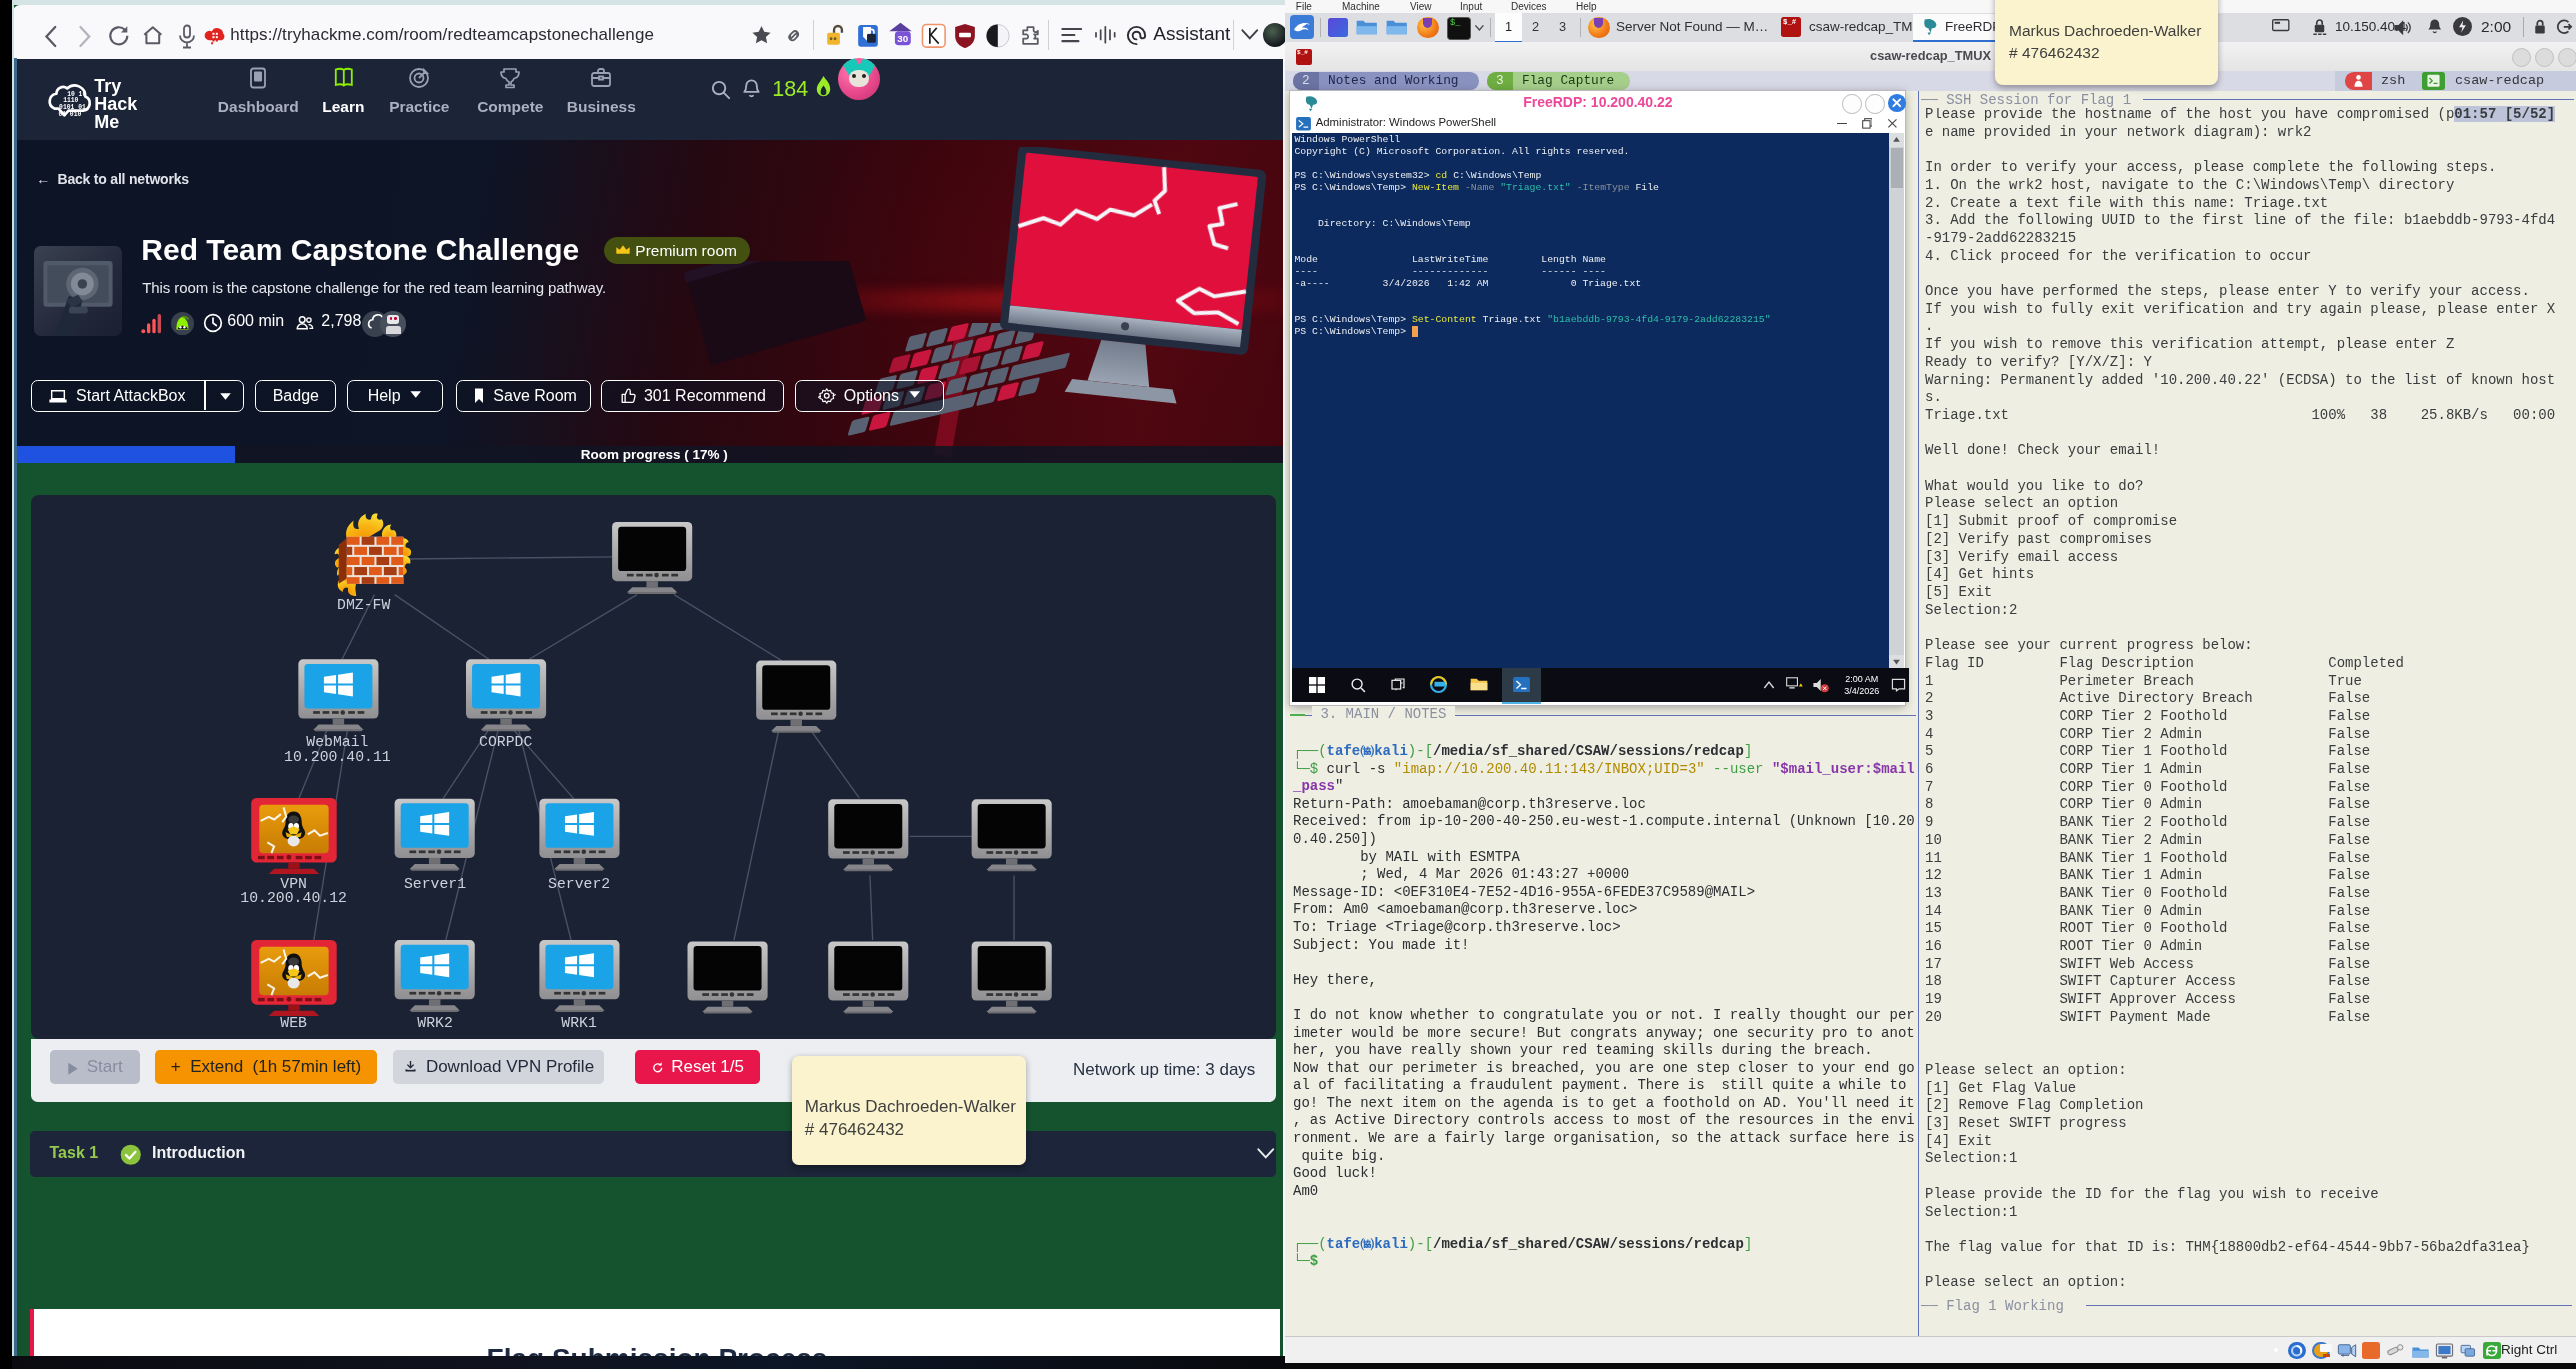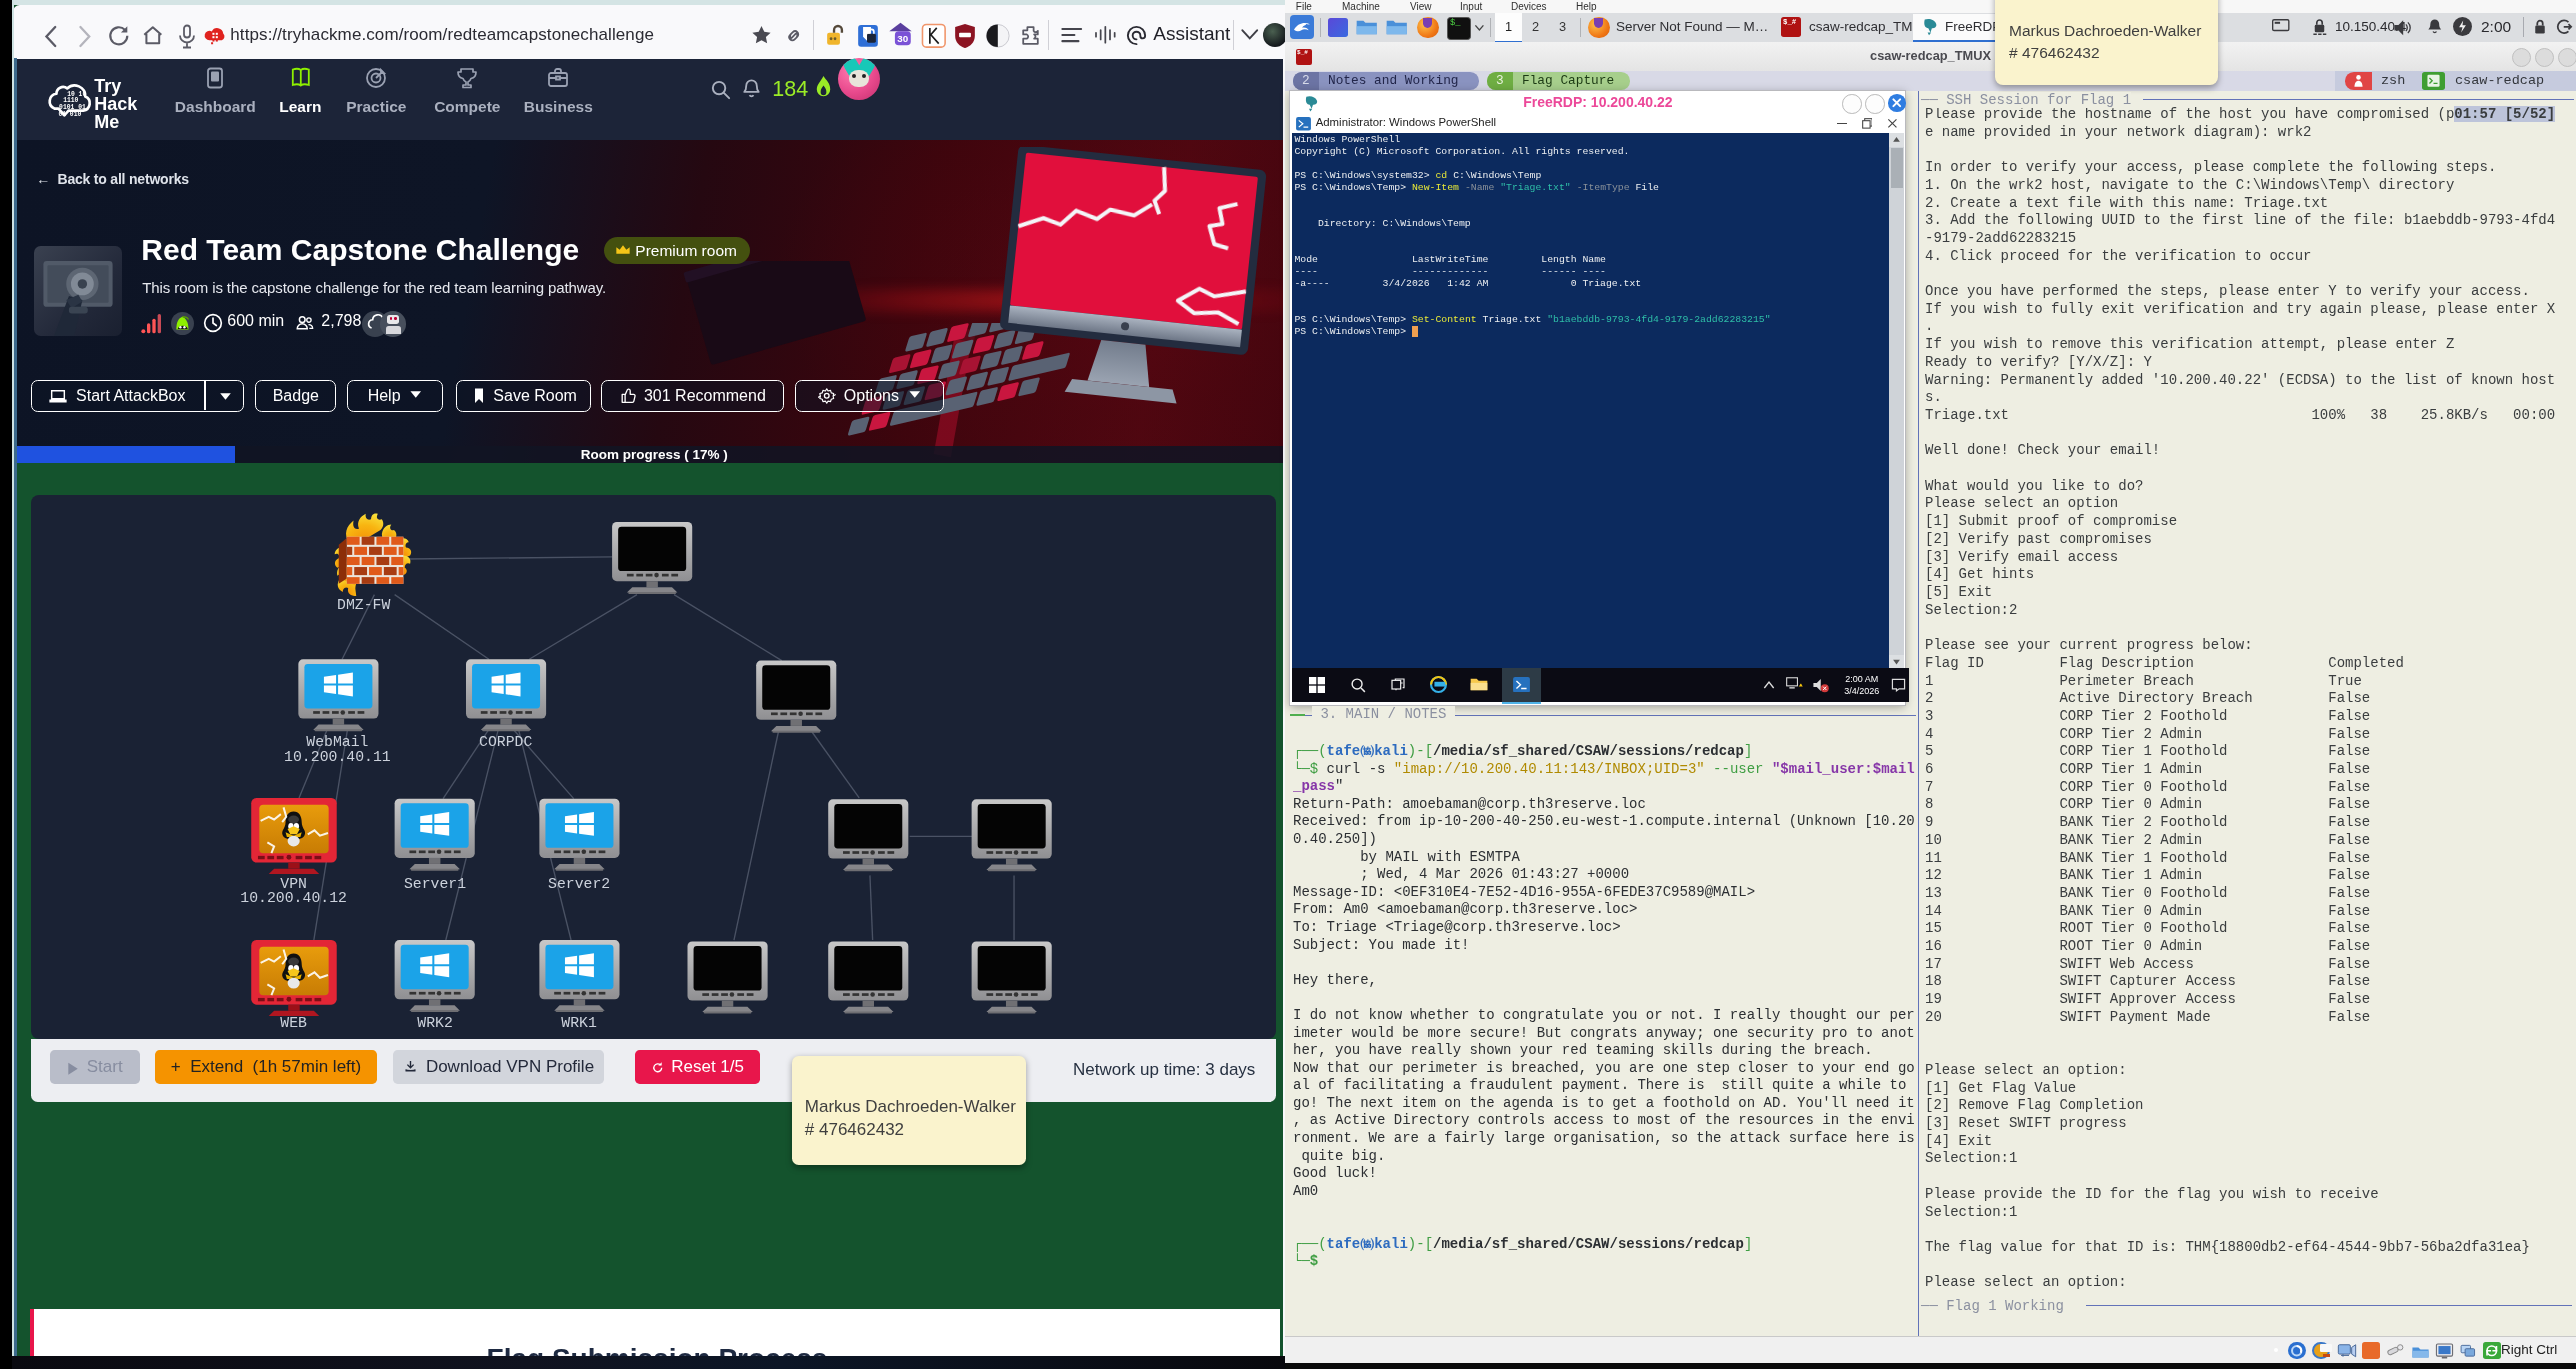--- a/index.html
+++ b/index.html
@@ -5,21 +5,21 @@
   body{width:2576px;height:1369px;position:relative;overflow:hidden;font-family:"Liberation Sans",sans-serif;}
   .abs{position:absolute;}
   .mono{font-family:"Liberation Mono",monospace;}
   pre{margin:0;font-family:"Liberation Mono",monospace;}
   
   #left{position:absolute;left:12px;top:0;width:1536px;height:1369px;background:#14532d;}
   #ltop{position:absolute;left:0;top:0;width:1285px;height:5.4px;background:#d4e4e4;}
   #toolbar{position:absolute;left:1.3px;top:5.4px;width:1283px;height:54px;background:#f9f9fb;border-bottom:0.7px solid #e0e0e6;border-radius:6.7px 6.7px 0 0;}
   #urltxt{position:absolute;left:217px;top:20px;font-size:17px;letter-spacing:-0.4px;color:#2b2b33;letter-spacing:0.1px;}
   #navbar{position:absolute;left:1.3px;top:59px;width:1283px;height:81px;background:#1c2438;}
-  .navitem{position:absolute;top:6.7px;text-align:center;color:#aab0bf;}
+  .navitem{position:absolute;top:6.7px;text-align:center;color:#aab0bf;margin-left:43px;}
   .navitem .lbl{font-size:15.5px;font-weight:bold;margin-top:6.7px;}
   
   #hero{position:absolute;left:1.3px;top:140px;width:1282px;height:323px;overflow:hidden;
      background:linear-gradient(100deg,#0d1425 0%,#0e1526 36%,#250811 52%,#3c050d 70%,#500711 88%,#42050e 100%);}
   #backlink{position:absolute;left:23px;top:31px;color:#dfe3ea;font-size:14px;font-weight:bold;letter-spacing:-0.2px;}
   #thumb{position:absolute;left:21px;top:106px;width:88px;height:90px;border-radius:6.7px;background:linear-gradient(135deg,#3a4150,#23293a 60%,#1a2030);overflow:hidden;}
   #title{position:absolute;left:128px;top:93px;font-size:30px;font-weight:bold;color:#fff;}
   #pill{position:absolute;left:591px;top:97px;height:27px;border-radius:15px;background:#44500f;color:#fff;font-size:15.5px;line-height:27px;padding:0 13.5px 0 31px;}
   #desc{position:absolute;left:129px;top:139px;font-size:15px;letter-spacing:-0.1px;color:#e6e8ee;}
   #stats{position:absolute;left:128px;top:171px;width:606px;height:27px;color:#fff;font-size:16px;}
@@ -565,20 +565,31 @@
     <div class="cbtn" style="left:124px;width:222px;background:#f59300;color:#222;line-height:34px;">+&nbsp; Extend&nbsp; (1h 57min left)</div>
     <div class="cbtn" style="left:362px;width:211px;background:#d2d5dc;color:#23293a;line-height:34px;"><svg width="15" height="15" viewBox="0 0 24 24" style="vertical-align:-2px;margin-right:8px">
           <path d="M12 3v10 M7 9l5 5 5-5 M4 17c2 2 14 2 16 0 M4 19h16" stroke="#23293a" stroke-width="2.2" fill="none"></path>
         </svg>Download VPN Profile</div>
     <div class="cbtn" style="left:604px;width:125px;background:#e8164b;color:#fff;line-height:34px;"><svg width="13.5" height="13.5" viewBox="0 0 24 24" style="vertical-align:-2px;margin-right:6.7px">
           <path d="M19 12a7 7 0 1 1-2-4.9" stroke="#fff" stroke-width="2.4" fill="none"></path>
           <path d="M19 2v6h-6z" fill="#fff"></path>
         </svg>Reset 1/5</div>
     <div id="netup">Network up time: 3 days</div>
   </div>
+  <div class="taskbar" style="top:1131px;height:46px;">
+      <span class="tnum" style="color:#96ca4f;top:12.8px;">Task 1</span>
+    <svg class="abs" style="left:90px;top:12.8px" width="21.5" height="21.5" viewBox="0 0 32 32">
+        <circle cx="16" cy="16" r="15" fill="#8bc43c"></circle>
+        <path d="M9 16.5 l5 5 9-10" stroke="#fff" stroke-width="3.4" fill="none" stroke-linecap="round" stroke-linejoin="round"></path>
+      </svg>
+    <span class="tname" style="left:122px;top:12.8px;">Introduction</span>
+    <svg class="abs" style="left:1227px;top:17px" width="17.5" height="11.4" viewBox="0 0 26 17">
+        <path d="M2 2 L13 14 L24 2" stroke="#e8eaee" stroke-width="3" fill="none" stroke-linecap="round"></path>
+      </svg>
+  </div>
   <div id="flagpanel">
       <div id="flagheading">Flag Submission Process</div>
     </div>
   <div class="abs" style="left:1271px;top:59px;width:12px;height:1297px;background:#f9f9fb;"></div>
   <div class="abs" style="left:1283px;top:0px;width:1.3px;height:1369px;background:#cfe0e0;"></div>
   <div class="abs" style="left:2px;top:58px;width:3.4px;height:1298px;background:#3d6a8c;"></div>
   <div class="abs" style="left:0;top:0;width:2px;height:1369px;background:#cfe3e3;"></div>
   <div id="lbottom"></div>
 </div>
 <div id="right">

